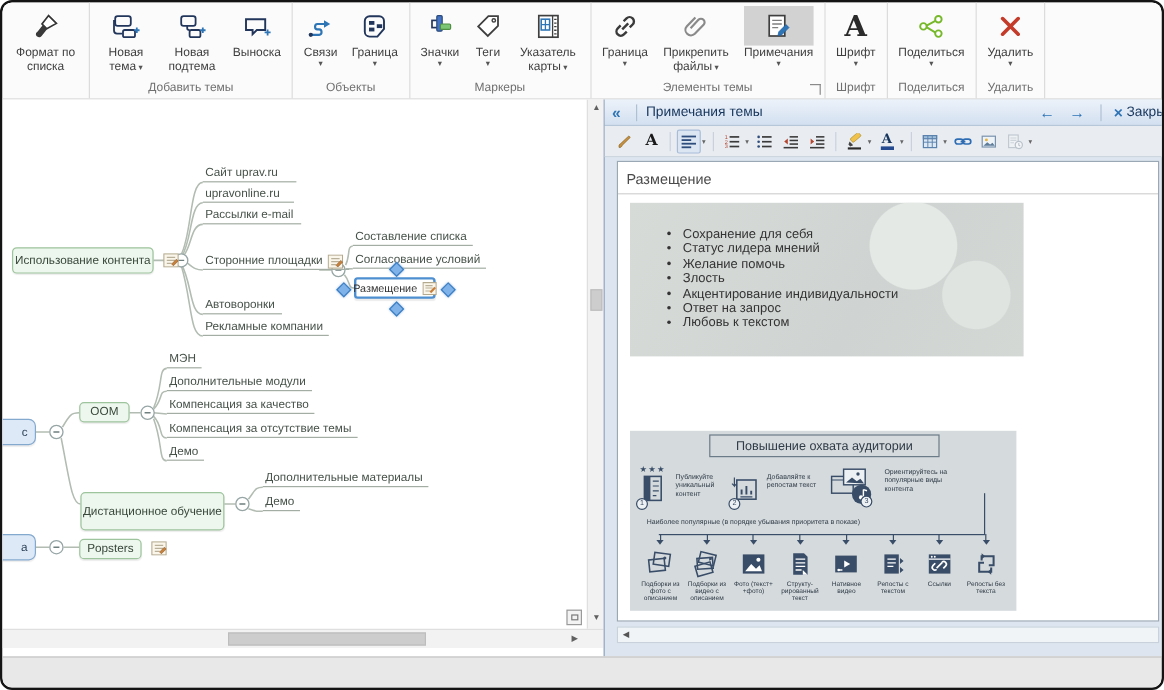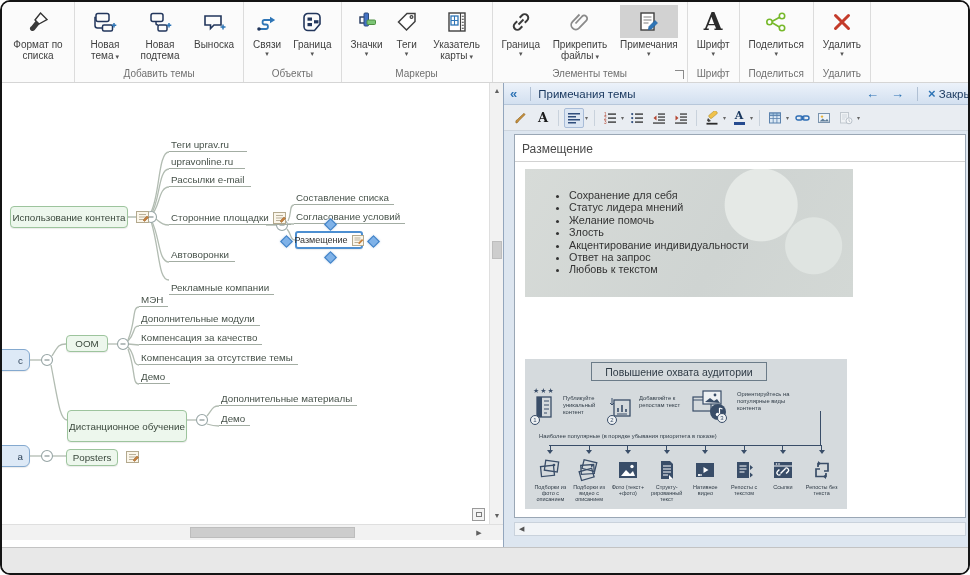--- a/index.html
+++ b/index.html
@@ -84,21 +84,21 @@
   .slide1 { position:absolute; left:10px; top:34px; width:328px; height:128px;
             background:radial-gradient(circle at 72% 28%, #e5e9e6 0 36px, transparent 37px),
                        radial-gradient(circle at 88% 60%, #dfe4e1 0 28px, transparent 29px),
                        linear-gradient(120deg,#d7dbd8,#cfd4d2 60%,#d3d8d5); }
   .slide1 ul { margin:20px 0 0 44px; font-size:10.8px; line-height:12.4px; color:#333; }
   .slide1 li { list-style:disc; margin:0; }
 
   .np-para { position:absolute; left:8px; top:190px; width:438px; font-size:12.4px; line-height:16px; color:#1e1e1e; }
 
   .ig { position:absolute; left:10px; top:224px; width:322px; height:150px; background:#d5dadd; overflow:hidden; }
-  .ig-title { position:absolute; left:66px; top:3px; width:176px; height:19px; border:1px solid #6b7b88;
+  .ig-title { position:absolute; left:66px; top:3px; width:192px; height:19px; border:1px solid #6b7b88;
               font-size:10.5px; color:#2f3b46; display:flex; align-items:center; justify-content:center; }
   .ig-step-text { position:absolute; font-size:5.8px; line-height:7px; color:#2f3b46; }
   .ig-num { position:absolute; width:10px; height:10px; border:1px solid #394d68; border-radius:50%;
             background:#eef1f3; font-size:6px; color:#394d68; display:flex; align-items:center; justify-content:center; }
   .ig-stars { position:absolute; left:8px; top:28px; font-size:7px; color:#394d68; letter-spacing:1px; }
   .ig-caption { position:absolute; left:14px; top:74px; font-size:5.8px; color:#2f3b46; }
   .ig-line { position:absolute; left:24px; top:86px; width:272px; height:1px; background:#394d68; }
   .ig-elbow { position:absolute; left:295px; top:52px; width:1px; height:34px; background:#394d68; }
   .ig-row { position:absolute; left:6px; top:86px; width:310px; display:flex; }
   .ig-col { flex:1; display:flex; flex-direction:column; align-items:center; }
@@ -381,21 +381,21 @@
           </div>
         <span class="nicon nicon-abs" style="left:130px;top:128px">
             <svg width="13" height="12">
               <rect x="0.5" y="0.5" width="12" height="11" fill="#fbf6ea" stroke="#b3a98e"></rect>
               <path d="M3 8.5h4M3 6h7M3 3.5h7" stroke="#b9b09a"></path>
               <path d="M7 9l4-4 1.5 1.5-4 4z" fill="#c77f3a" stroke="#8a5a2a" stroke-width=".5"></path>
             </svg>
           </span>
 
         <div class="tline" style="left:167px;top:55px;min-width:78px">
-            <span>Теги uprav.ru</span>
+            <span>Сайт uprav.ru</span>
           </div>
         <div class="tline" style="left:167px;top:72px;min-width:76px">
             <span>upravonline.ru</span>
           </div>
         <div class="tline" style="left:167px;top:90px;min-width:82px">
             <span>Рассылки e-mail</span>
           </div>
 
         <div class="tline" style="left:167px;top:128px;min-width:97px">
             <span>Сторонние площадки</span>
@@ -426,21 +426,21 @@
             </span>
           <span class="hdl" style="left:-15px;top:4px"></span>
           <span class="hdl" style="left:72px;top:4px"></span>
           <span class="hdl" style="left:29px;top:-13px"></span>
           <span class="hdl" style="left:29px;top:20px"></span>
         </div>
 
         <div class="tline" style="left:167px;top:165px;min-width:66px">
             <span>Автоворонки</span>
           </div>
-        <div class="tline" style="left:167px;top:198px;min-width:86px">
+        <div class="tline" style="left:167px;top:183px;min-width:86px">
             <span>Рекламные компании</span>
           </div>
 
         <div class="tbox blue" style="left:-12px;top:266px;width:40px;height:22px;justify-content:flex-end;padding-right:6px">
             <span>с</span>
           </div>
 
         <div class="tbox" style="left:64px;top:252px;width:42px;height:17px">
             <span>ООМ</span>
           </div>

